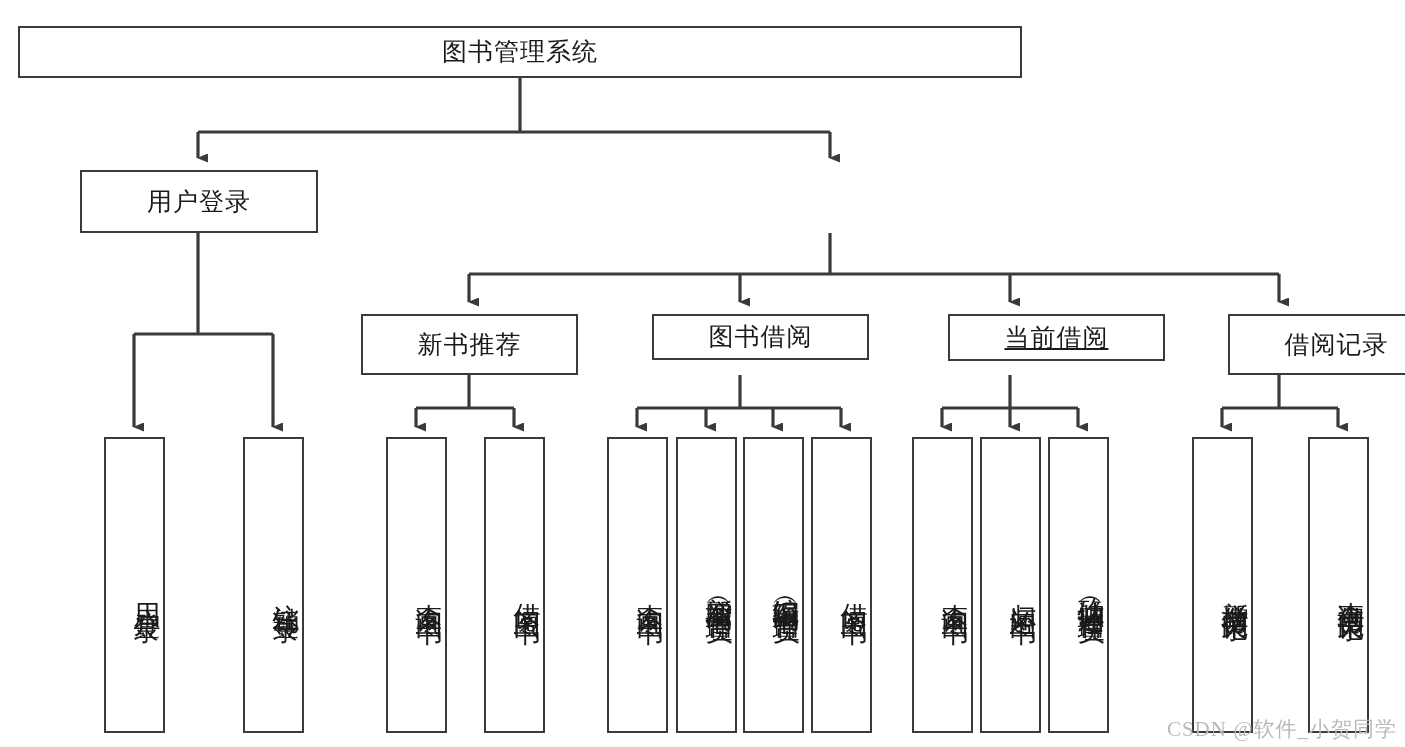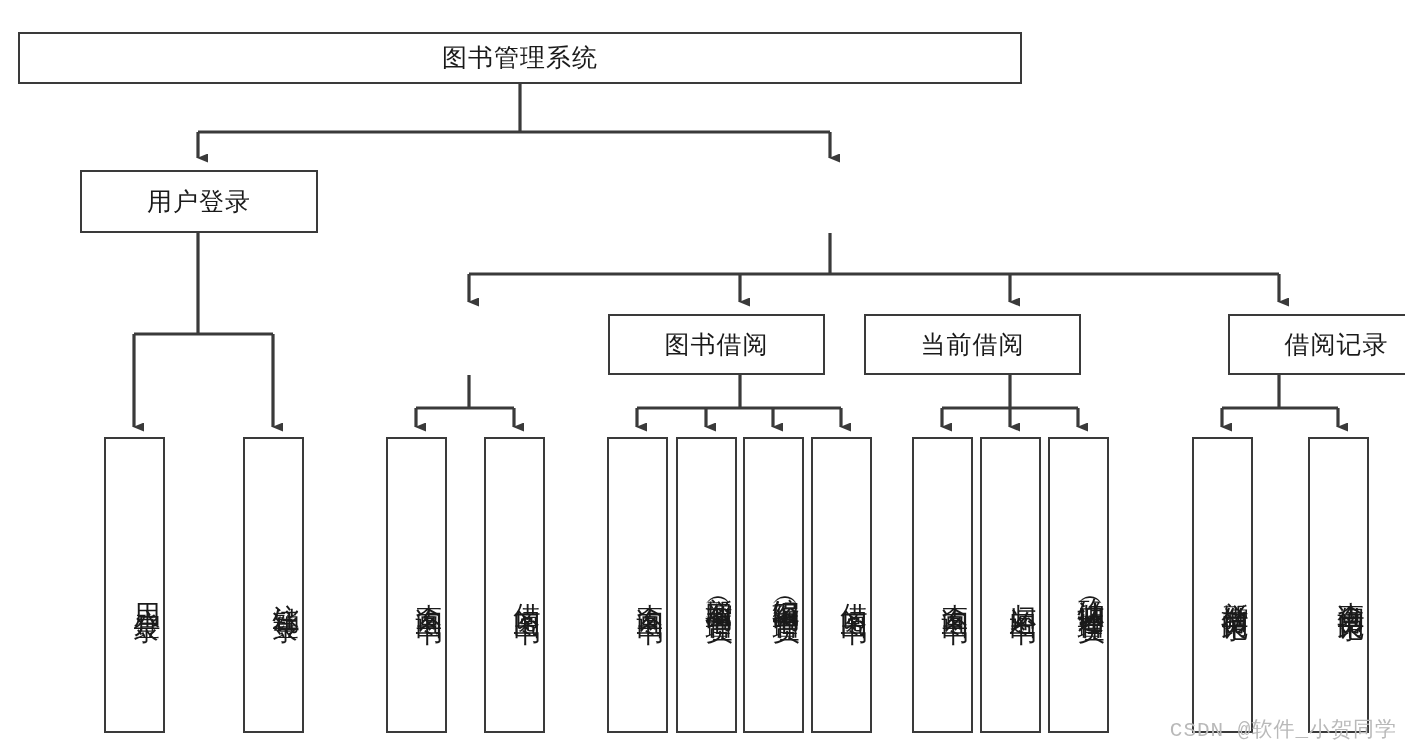--- a/index.html
+++ b/index.html
@@ -59,21 +59,21 @@
     pointer-events: none;
   }
   .watermark {
     position: absolute;
     right: 8px;
     bottom: 4px;
     font-size: 21px;
     color: #b9b9b9;
     letter-spacing: 1px;
     white-space: nowrap;
-    font-family: Liberation Mono, monospace;
+    font-family: Liberation Serif, serif;
   }
 </style>
 </head>
 <body>
 
 <div id="diagram-root">
 
   <svg id="edge-layer" viewBox="0 0 1405 747" xmlns="http://www.w3.org/2000/svg">
     <defs>
       <marker id="arrowhead" markerWidth="9" markerHeight="11" refX="4.5" refY="10" orient="auto" markerUnits="userSpaceOnUse">
@@ -117,26 +117,27 @@
       <path d="M1010,408 L1010,427" marker-end="url(#arrowhead)"></path>
       <path d="M1078,408 L1078,427" marker-end="url(#arrowhead)"></path>
 
       <path d="M1279,375 L1279,408"></path>
       <path d="M1222,408 L1338,408"></path>
       <path d="M1222,408 L1222,427" marker-end="url(#arrowhead)"></path>
       <path d="M1338,408 L1338,427" marker-end="url(#arrowhead)"></path>
     </g>
   </svg>
 
-  <div class="node horizontal" style="left:18px; top:32px; width:1004px; height:52px;">图书管理系统</div>
+  <div class="node horizontal" style="left:18px; top:26px; width:1004px; height:52px;">图书管理系统</div>
 
   <div class="node horizontal" style="left:80px; top:170px; width:238px; height:63px;">用户登录</div>
 
-  <div class="node horizontal" style="left:608px; top:314px; width:217px; height:61px;">图书借阅</div>
-  <div class="node horizontal" style="left:864px; top:314px; width:217px; height:61px;">当前借阅</div>
+  <div class="node horizontal" style="left:361px; top:314px; width:217px; height:61px;">新书推荐</div>
+  <div class="node horizontal" style="left:652px; top:314px; width:217px; height:46px;">图书借阅</div>
+  <div class="node horizontal" style="left:948px; top:314px; width:217px; height:47px;text-decoration:underline;">当前借阅</div>
   <div class="node horizontal" style="left:1228px; top:314px; width:217px; height:61px;">借阅记录</div>
 
   <div class="node vertical" style="left:104px; top:437px; width:61px; height:296px;">
     <span class="vlabel">用户登录</span>
   </div>
   <div class="node vertical" style="left:243px; top:437px; width:61px; height:296px;">
     <span class="vlabel">注销登录</span>
   </div>
 
   <div class="node vertical" style="left:386px; top:437px; width:61px; height:296px;">

